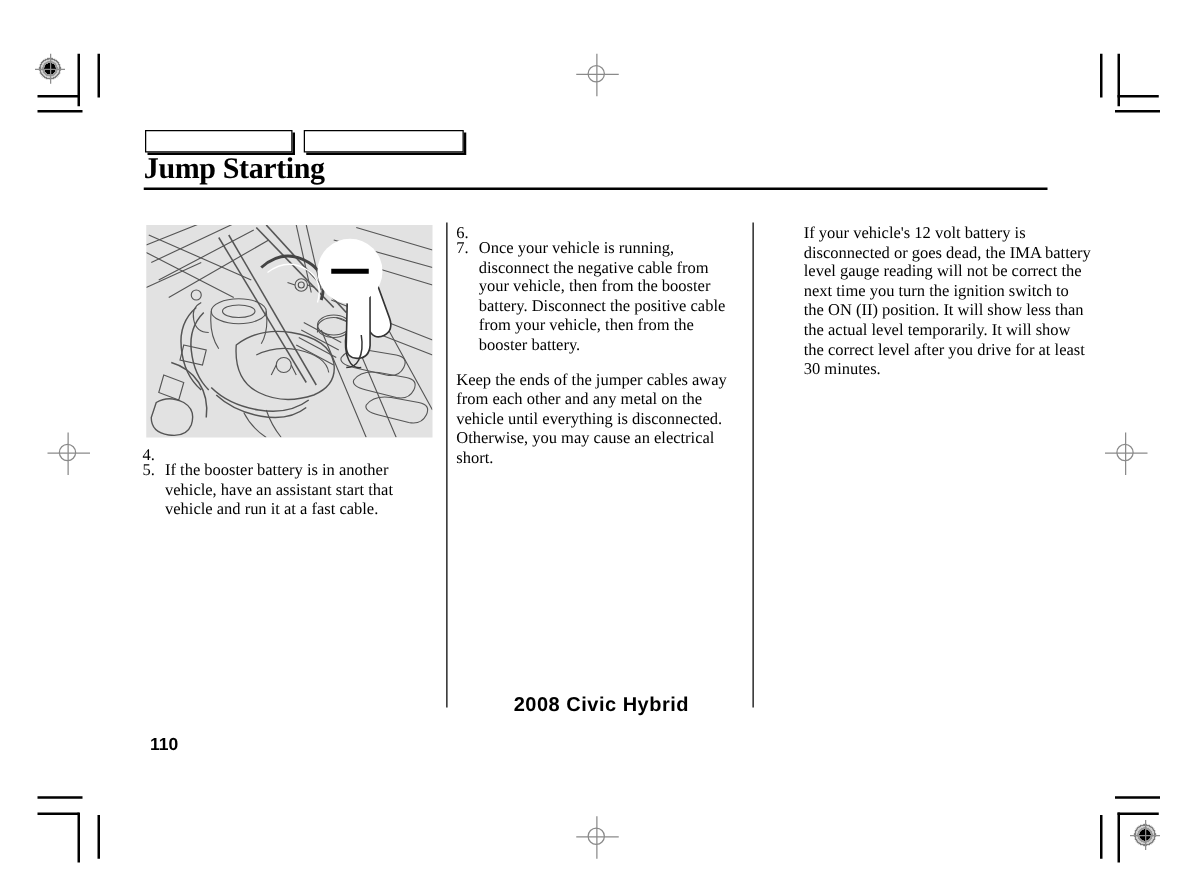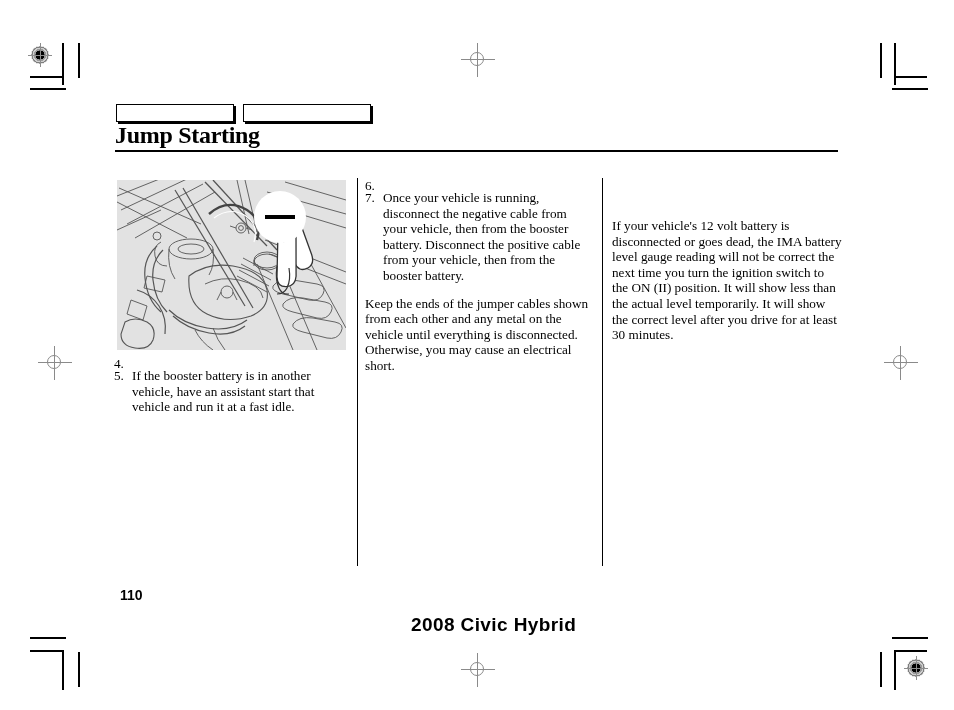--- a/index.html
+++ b/index.html
@@ -122,21 +122,21 @@
     top: 24px;
     width: 30px;
     height: 4px;
     background: #000;
   }
 
   
   .col { position: absolute; }
   .col-left   { left: 114px; top: 356px; width: 236px; }
   .col-mid    { left: 365px; top: 178px; width: 228px; }
-  .col-right  { left: 612px; top: 178px; width: 230px; margin-top: 40px; }
+  .col-right  { left: 643px; top: 178px; width: 230px; }
 
   .body-txt {
     font-size: 13.2px;
     line-height: 15.6px;
     text-align: left;
   }
   .numbered {
     position: relative;
     padding-left: 18px;
     margin-bottom: 12px;
@@ -153,23 +153,23 @@
     position: absolute;
     left: 120px;
     top: 587px;
     font-family: "Liberation Sans", sans-serif;
     font-size: 14px;
     font-weight: bold;
   }
   .footer-text {
     position: absolute;
     left: 411px;
-    top: 614px;
+    top: 556px;
     font-family: "Liberation Sans", sans-serif;
-    font-size: 19px;
+    font-size: 16px;
     font-weight: bold;
     letter-spacing: 0.4px;
     white-space: nowrap;
   }
 </style>
 </head>
 <body>
 
 <div class="reg-bullseye" style="left:27px; top:42px;"></div>
 <div class="crop v" style="left:62px; top:43px; height:42px;"></div>
@@ -299,33 +299,33 @@
     <div class="bar"></div>
   </div>
 </div>
 
 <div class="col col-left body-txt">
   <div class="numbered">
     <span class="num">4.</span>
   </div>
   <div class="numbered">
     <span class="num">5.</span>
-    <span>If the booster battery is in another vehicle, have an assistant start that vehicle and run it at a fast idle.</span>
+    <span>If the booster battery is in another vehicle, have an assistant start that vehicle and run it at a fast cable.</span>
   </div>
 </div>
 
 <div class="col col-mid body-txt">
   <div class="numbered">
     <span class="num">6.</span>
   </div>
   <div class="numbered">
     <span class="num">7.</span>
     <span>Once your vehicle is running, disconnect the negative cable from your vehicle, then from the booster battery. Disconnect the positive cable from your vehicle, then from the booster battery.</span>
   </div>
-  <div class="para">Keep the ends of the jumper cables shown from each other and any metal on the vehicle until everything is disconnected. Otherwise, you may cause an electrical short.</div>
+  <div class="para">Keep the ends of the jumper cables away from each other and any metal on the vehicle until everything is disconnected. Otherwise, you may cause an electrical short.</div>
 </div>
 
 <div class="col col-right body-txt">
   <div class="para">If your vehicle's 12 volt battery is disconnected or goes dead, the IMA battery level gauge reading will not be correct the next time you turn the ignition switch to the ON (II) position. It will show less than the actual level temporarily. It will show the correct level after you drive for at least 30 minutes.</div>
 </div>
 
 <div class="page-number">110</div>
 <div class="footer-text">2008  Civic  Hybrid</div>
 
 </body></html>

